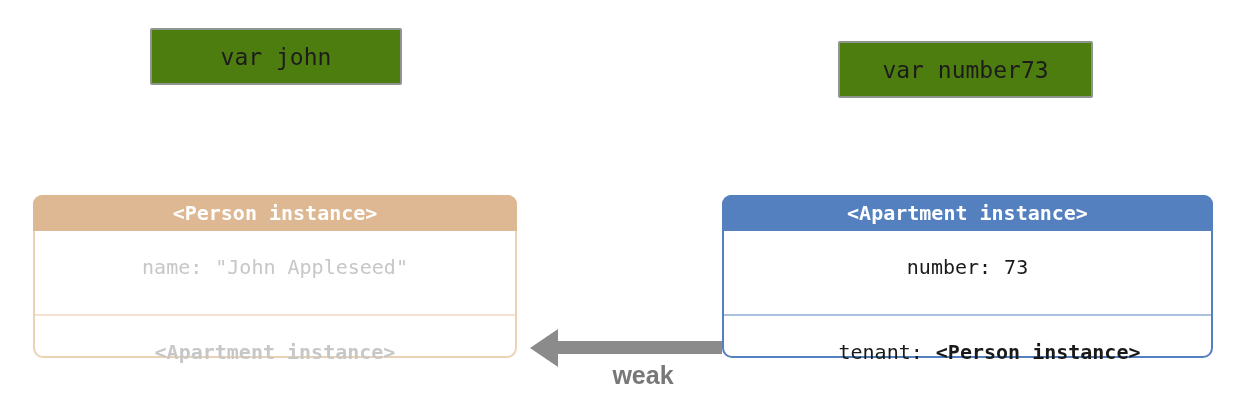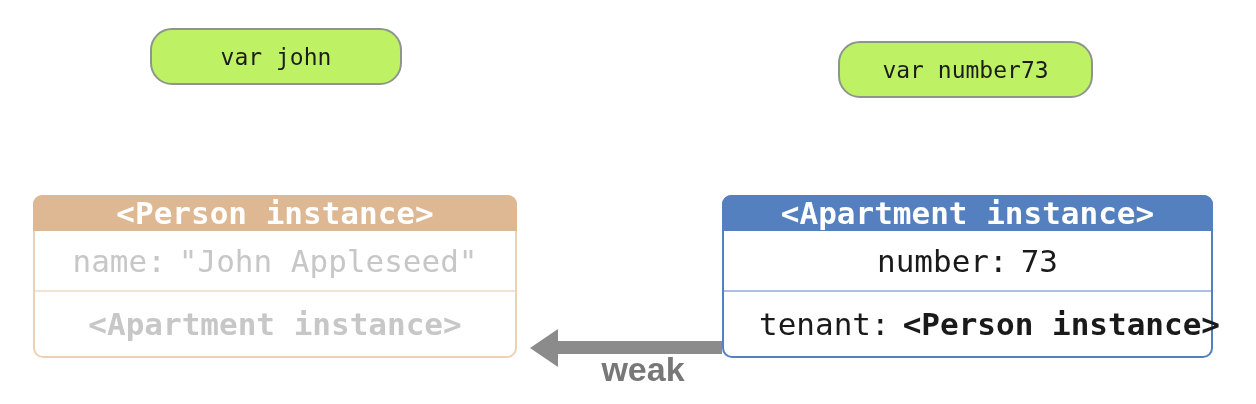--- a/index.html
+++ b/index.html
@@ -14,60 +14,60 @@
     background: #ffffff;
     overflow: hidden;
     font-family: "DejaVu Sans Mono", monospace;
   }
 
   
   .var-box {
     position: absolute;
     box-sizing: border-box;
     height: 57px;
-    background: #bef264;
+    background: #4d7c0f;
     border: 2px solid #8e958e;
-    border-radius: 22px;
+    border-radius: 2px;
     display: flex;
     align-items: center;
     justify-content: center;
     font-size: 23px;
     color: #1c1c1c;
   }
   .var-box.john    { left: 150px; top: 28px; width: 252px; }
   .var-box.number  { left: 838px; top: 28px; width: 255px; margin-top: 13px; }
 
   
   .instance-box {
     position: absolute;
     box-sizing: border-box;
     top: 195px;
     height: 163px;
     border-radius: 10px;
     background: #ffffff;
     display: flex;
     flex-direction: column;
-    font-size: 31px;
+    font-size: 20px;
   }
   .instance-box .header {
     flex: 0 0 36px;
     margin: -2px -2px 0 -2px;
     border-radius: 9px 9px 0 0;
     display: flex;
     align-items: center;
     justify-content: center;
     font-weight: bold;
     color: #ffffff;
   }
   .instance-box .row {
     display: flex;
-    align-items: center;
     justify-content: center;
     gap: 13px;
     white-space: nowrap;
+    margin-top: 24px;
   }
   .instance-box .row .val.bold { font-weight: bold; }
 
   .instance-box.person {
     left: 33px;
     width: 484px;
     border: 2px solid #ecd2b5;
     color: #c7c7c7;
   }
   .instance-box.person .header { background: #ddb893; }
@@ -99,26 +99,26 @@
     top: 329px;
     width: 0;
     height: 0;
     border-top: 19px solid transparent;
     border-bottom: 19px solid transparent;
     border-right: 28px solid #8b8b8b;
   }
   .arrow-label {
     position: absolute;
     left: 595px;
-    top: 350px;
+    top: 361px;
     width: 96px;
     text-align: center;
     font-family: "Liberation Sans", "DejaVu Sans", sans-serif;
     font-weight: bold;
-    font-size: 34px;
+    font-size: 25px;
     color: #787878;
   }
 </style>
 </head>
 <body>
 
 <div class="canvas">
 
   <div class="var-box john">
     <span>var john</span>

